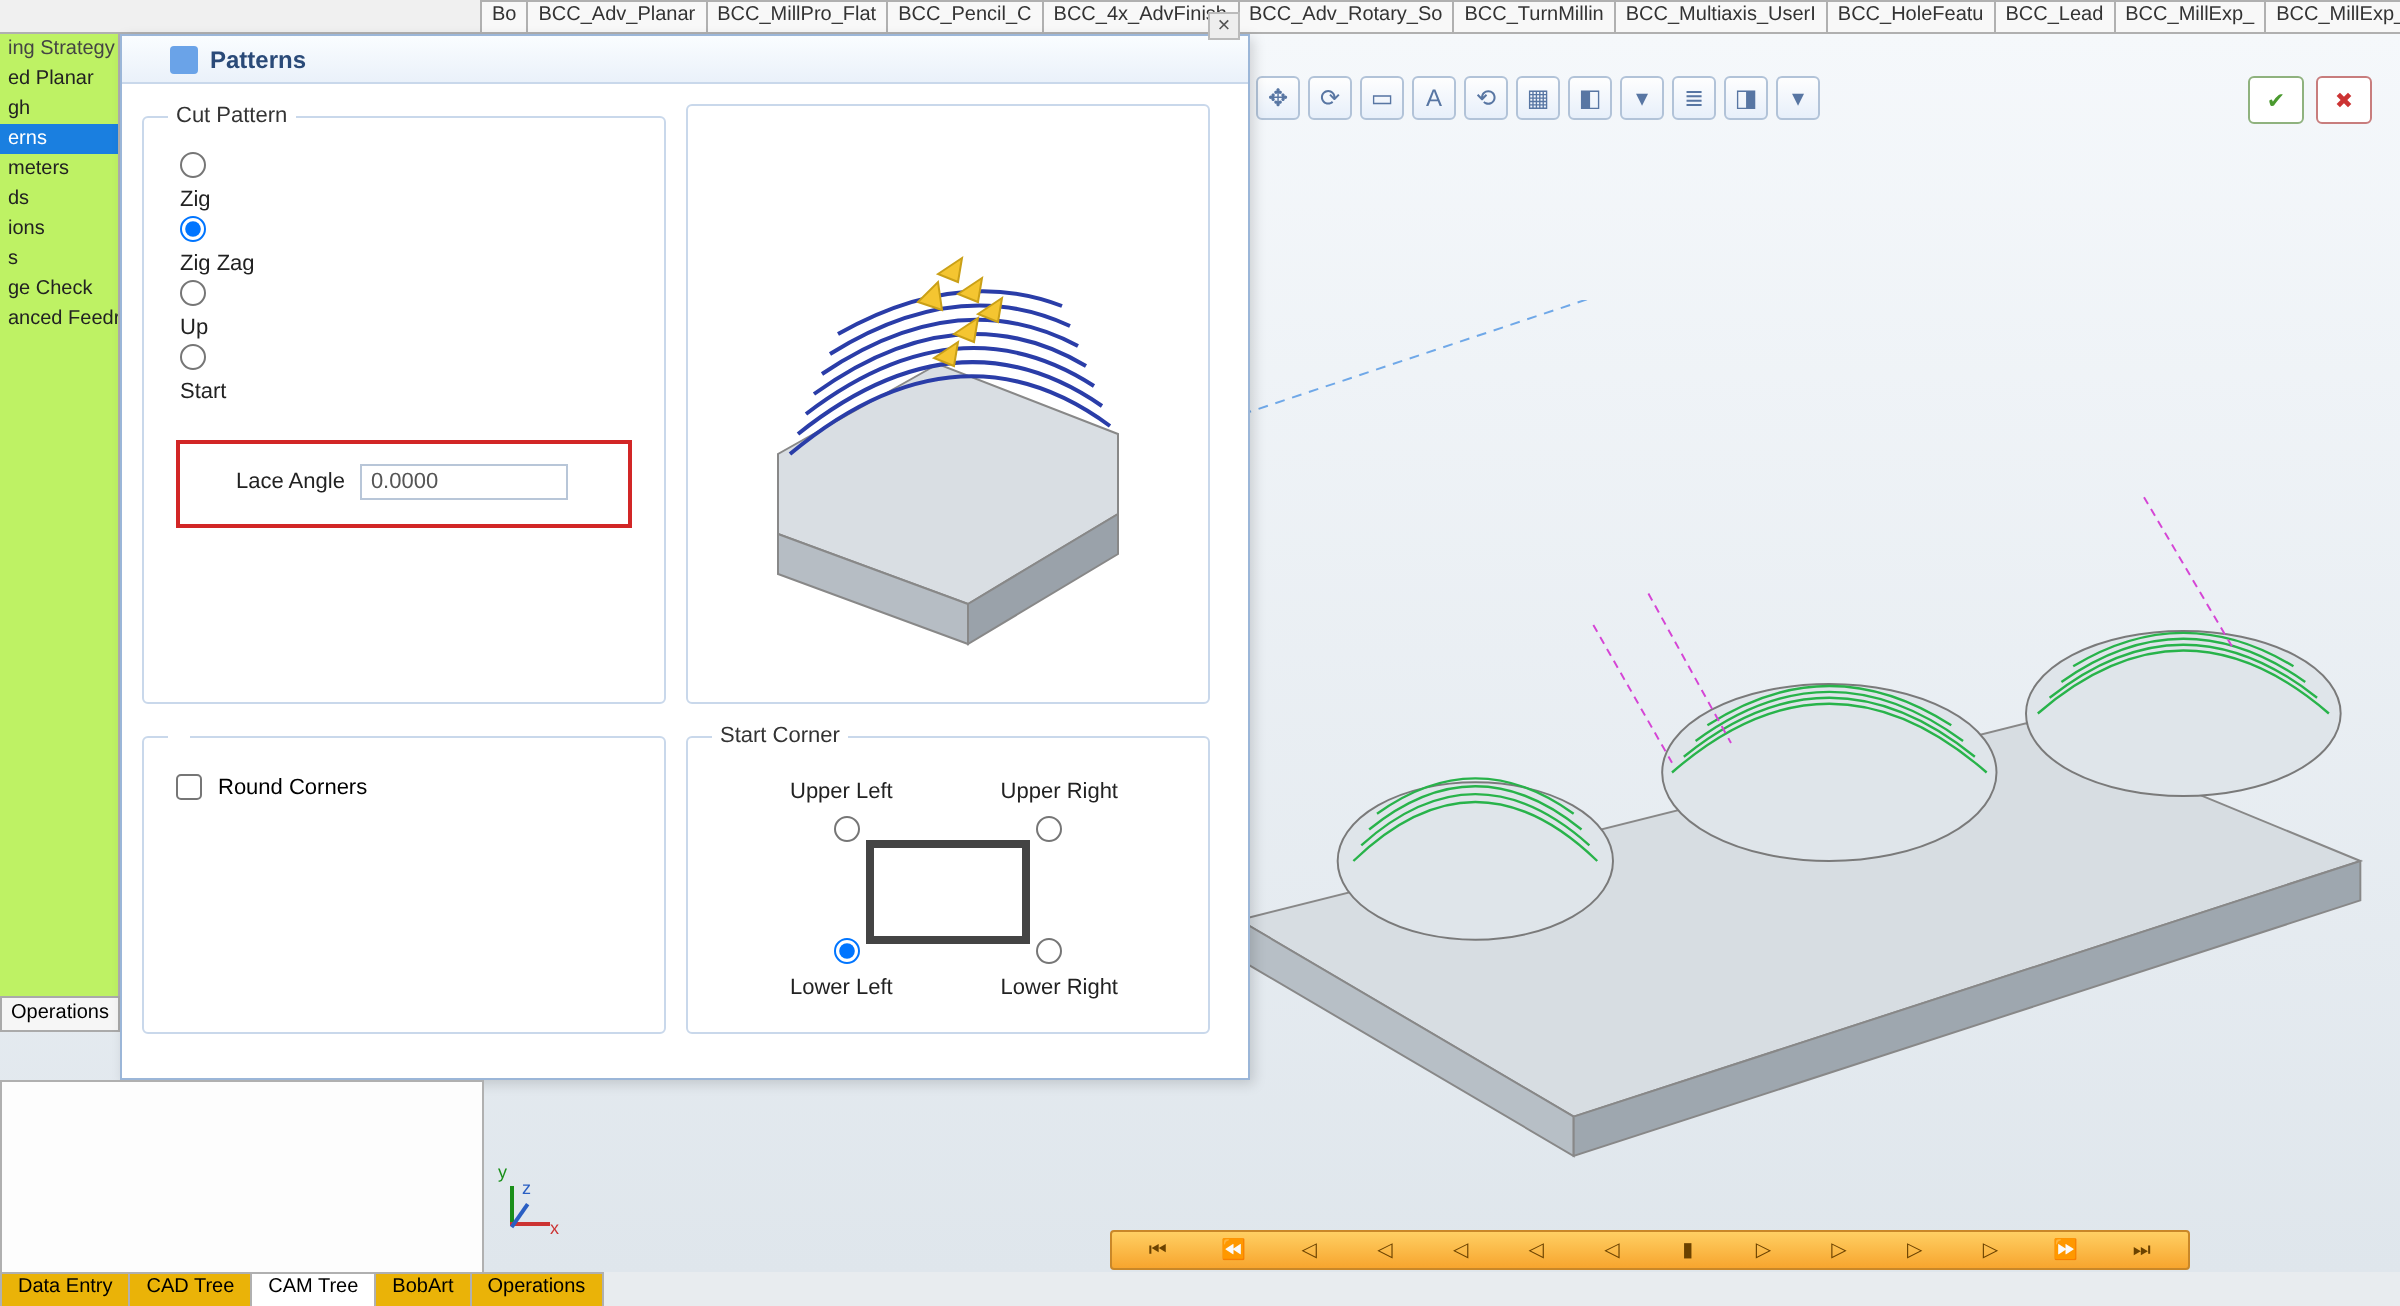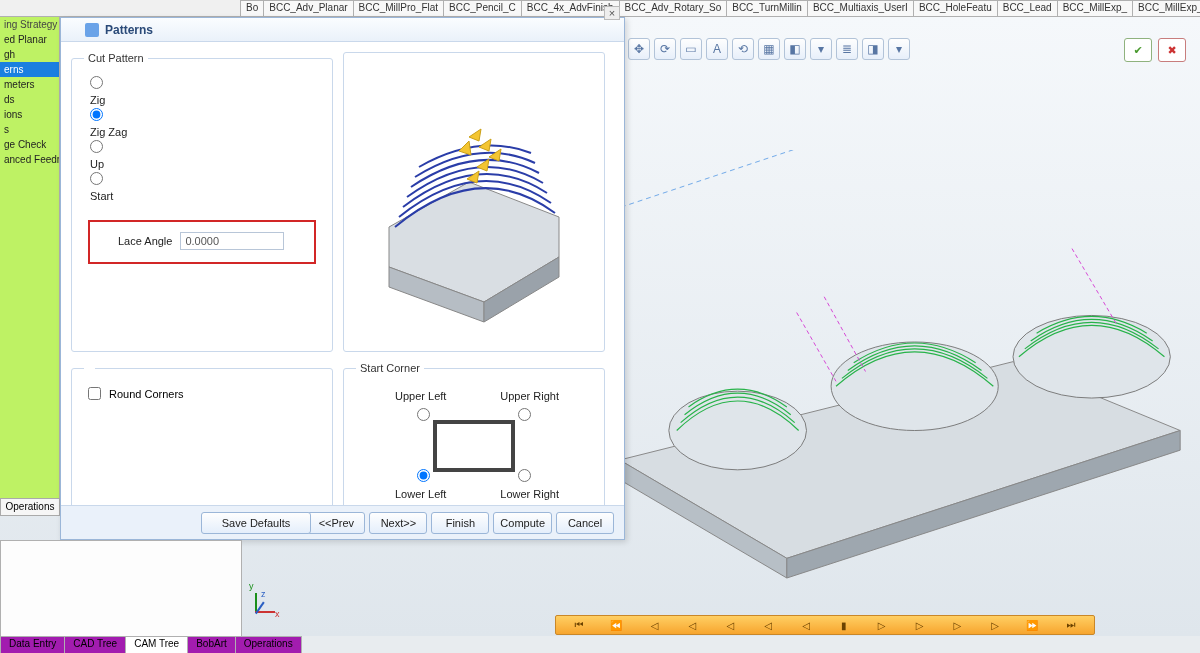--- a/index.html
+++ b/index.html
@@ -65,21 +65,21 @@
 .sc-bar.r { top: 0; right: 0; width: 4px; height: 52px; }
 
 .dialog-footer { position: absolute; bottom: 0; left: 0; right: 0; height: 34px; background: #eaf1fa; border-top: 1px solid #c9d8eb; display: flex; align-items: center; justify-content: flex-end; padding: 0 10px; gap: 4px; }
 .dialog-footer .left-btns { position: absolute; left: 0; display: flex; gap: 80px; }
 .dlg-btn { min-width: 58px; height: 22px; background: linear-gradient(#fefefe, #e4eefb); border: 1px solid #9bb6d8; border-radius: 3px; font-size: 11px; color: #222; cursor: pointer; }
 .dlg-btn.wide { min-width: 110px; }
 
 
 .tree-well { position: absolute; top: 540px; left: 0; width: 242px; height: 98px; background: #fdfdfd; border: 1px solid #b0b0b0; }
 .bottom-tabs { position: absolute; bottom: 0; left: 0; height: 17px; display: flex; }
-.bottom-tab { padding: 1px 8px; border: 1px solid #b0b0b0; border-bottom: none; background: #a21caf; font-size: 10px; margin-right: -1px; cursor: pointer; }
+.bottom-tab { padding: 1px 8px; border: 1px solid #b0b0b0; border-bottom: none; background: #eab308; font-size: 10px; margin-right: -1px; cursor: pointer; }
 .bottom-tab.active { background: #fff; }
 
 
 .ops-btn { position: absolute; top: 498px; left: 0; width: 60px; height: 18px; border: 1px solid #aaa; background: #f6f6f6; font-size: 10px; text-align: center; line-height: 16px; }
 
 
 .viewport { position: absolute; top: 17px; left: 0; right: 0; bottom: 17px; background: linear-gradient(#f5f8fb, #dfe6ec); z-index: -1; }
 
 
 .vp-toolbar { position: absolute; top: 38px; left: 628px; height: 22px; display: flex; gap: 4px; align-items: center; }
@@ -270,31 +270,20 @@
             <div class="sc-bar t"></div>
               <div class="sc-bar b"></div>
               <div class="sc-bar l"></div>
               <div class="sc-bar r"></div>
           </div>
         </div>
       </fieldset>
     </div>
   </div>
 
-  <div class="dialog-footer">
-    <div class="left-btns">
-      <div style="width:60px"></div>
-      <button class="dlg-btn wide">Save Defaults</button>
-    </div>
-    <button class="dlg-btn">&lt;&lt;Prev</button>
-    <button class="dlg-btn">Next&gt;&gt;</button>
-    <button class="dlg-btn">Finish</button>
-    <button class="dlg-btn">Compute</button>
-    <button class="dlg-btn">Cancel</button>
-  </div>
 </div>
 
 <div class="tree-well"></div>
 <div class="bottom-tabs" id="bottom-tabs">
     <div class="bottom-tab">Data Entry</div>
     <div class="bottom-tab">CAD Tree</div>
     <div class="bottom-tab active">CAM Tree</div>
     <div class="bottom-tab">BobArt</div>
     <div class="bottom-tab">Operations</div>
   </div>

